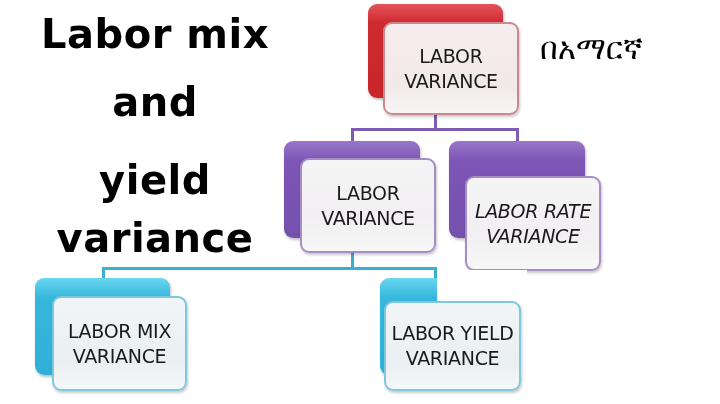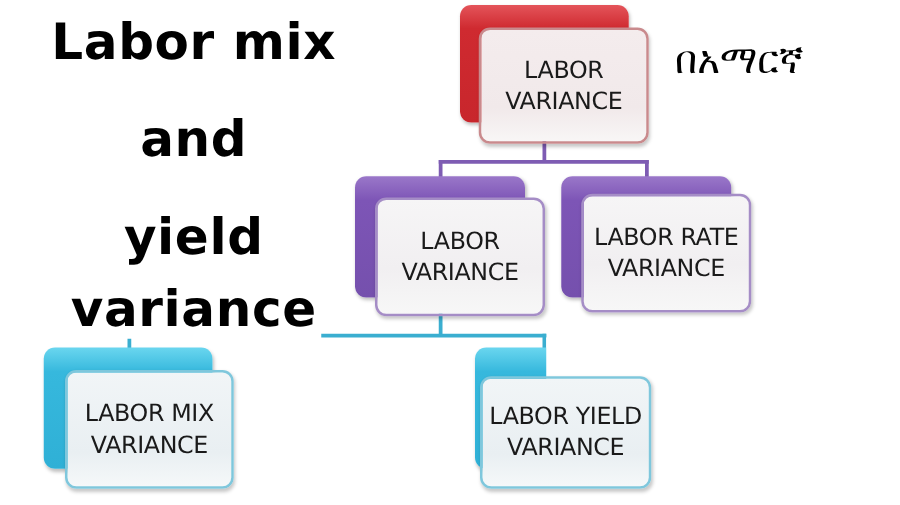--- a/index.html
+++ b/index.html
@@ -67,21 +67,21 @@
 
 <div class="back purple" style="left:284px; top:141px; width:136px; height:97px;"></div>
 <div class="front purple" style="left:300px; top:158px; width:132px; height:91px;">
   <div>
     <span>LABOR</span>
     <span>VARIANCE</span>
   </div>
 </div>
 
 <div class="back purple" style="left:449px; top:141px; width:136px; height:97px;"></div>
-<div class="front purple" style="left:465px; top:155px; width:132px; height:91px;">
+<div class="front purple" style="left:465px; top:176px; width:132px; height:91px;font-style:italic;">
   <div>
     <span>LABOR RATE</span>
     <span>VARIANCE</span>
   </div>
 </div>
 
 <div class="back teal" style="left:35px; top:278px; width:135px; height:97px;"></div>
 <div class="front teal" style="left:52px; top:296px; width:131px; height:91px;">
   <div>
     <span>LABOR MIX</span>
@@ -94,18 +94,18 @@
 <div class="mask" style="left:437px; top:270px; width:90px; height:36px;"></div>
 <div class="front teal" style="left:384px; top:301px; width:133px; height:86px;">
   <div>
     <span>LABOR YIELD</span>
     <span>VARIANCE</span>
   </div>
 </div>
 
 <div class="title" style="top:5px;">
   <span class="title-line"><span>Labor mix</span></span>
-  <span class="title-line" style="margin-top:20px;"><span>and</span></span>
+  <span class="title-line" style="margin-top:10px;"><span>and</span></span>
   <span class="title-line" style="margin-top:20px;"><span>yield</span></span>
   <span class="title-line" style="margin-top:0px;"><span>variance</span></span>
 </div>
 
 <div class="amharic">በአማርኛ</div>
 
 </body></html>

